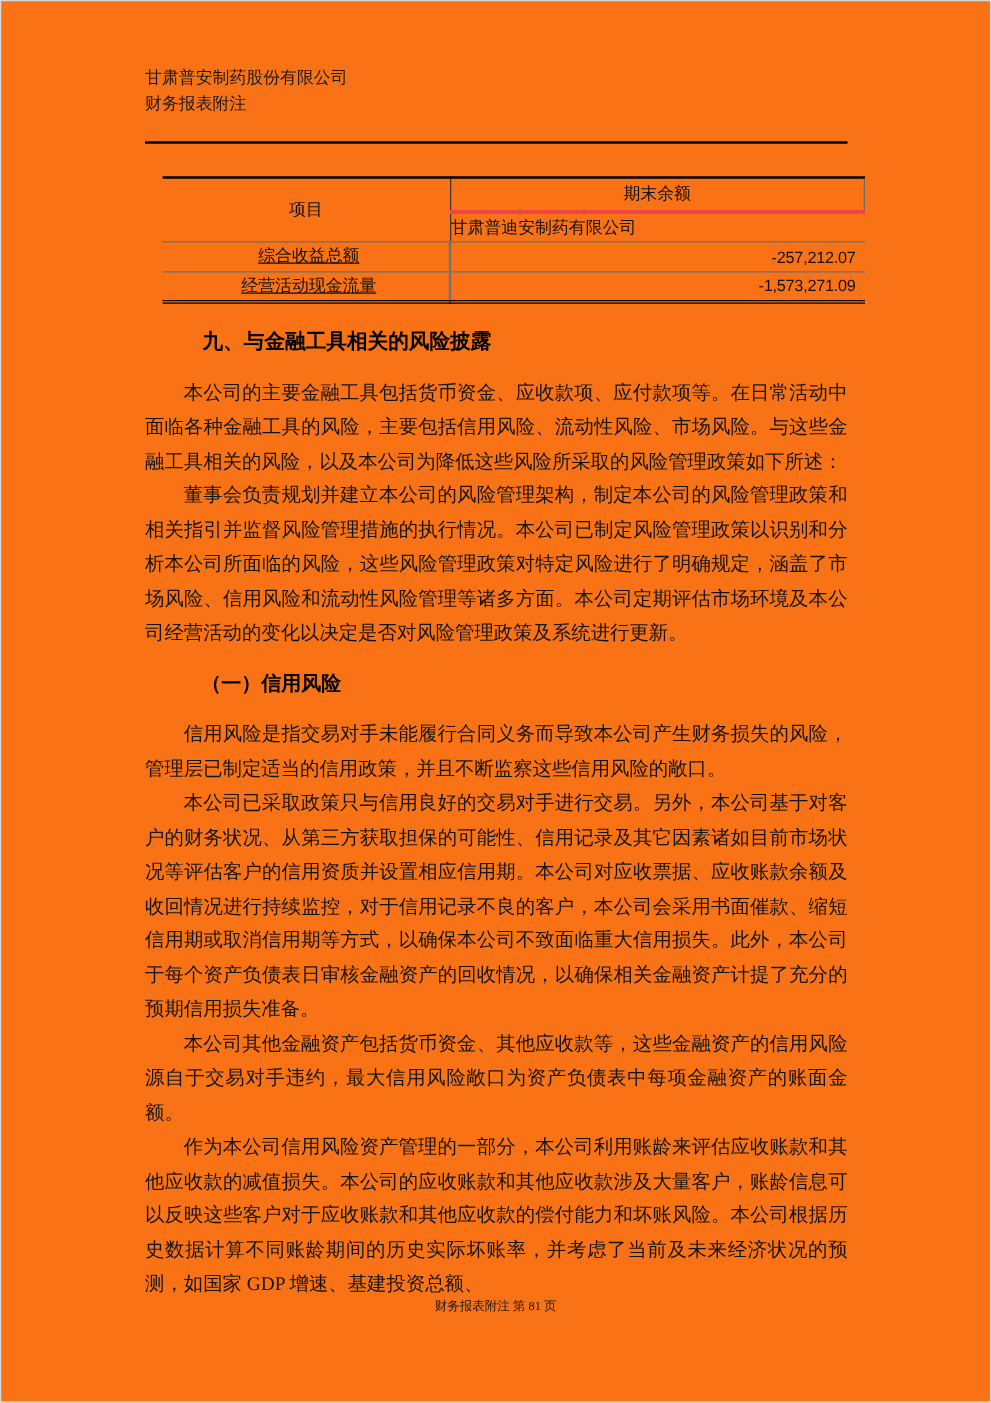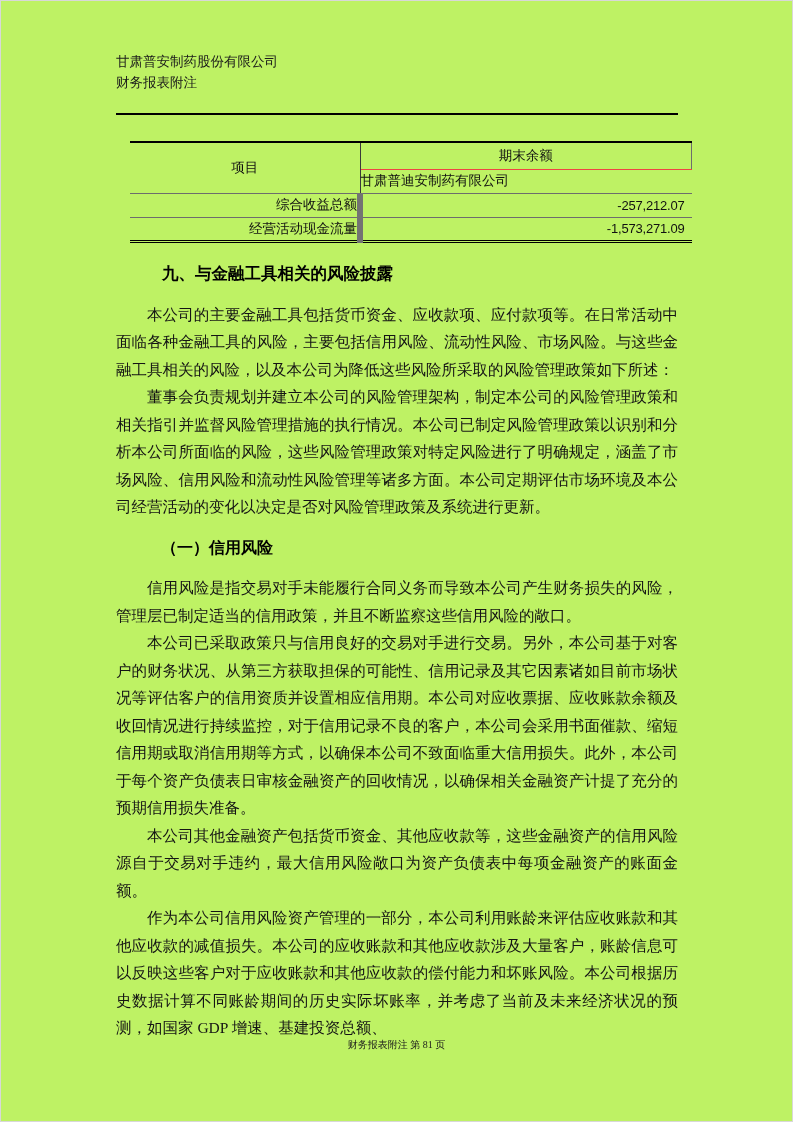--- a/index.html
+++ b/index.html
@@ -1,21 +1,21 @@
 <!DOCTYPE html>
 <html><head>
 <meta charset="utf-8">
 <style>
   * { margin: 0; padding: 0; box-sizing: border-box; }
   html, body { background: #ffffff; }
   .page {
     position: relative;
     width: 793px;
     height: 1122px;
-    background: #bef264;
+    background: #f97316;
     border: 1px solid #d8d8d8;
     overflow: hidden;
     color: #1c1c1c;
     font-family: "Liberation Serif", "DejaVu Serif", serif;
   }
   .doc-header {
     position: absolute;
     left: 115px;
     top: 50px;
     width: 562px;
@@ -45,35 +45,36 @@
   }
   table.fin-table td { vertical-align: middle; }
   td.c-item {
     width: 230px;
     text-align: center;
     border-right: 1px solid #3a3a3a;
   }
   td.c-group {
     height: 27px;
     text-align: center;
-    border-bottom: 1px solid #ef4444;
+    border-bottom: 3px solid #ef4444;
     border-right: 1px solid #6d6d6d;
   }
   td.c-sub {
     height: 24px;
     text-align: left;
   }
   tr.data-row td {
     border-top: 1px solid #6d6d6d;
     height: 24px;
   }
   td.r-item {
-    text-align: right;
+    text-align: center;
     padding-left: 5px;
-    border-right: 6px solid #737373;
+    border-right: 2px solid #737373;
+    text-decoration: underline;
   }
   td.r-val {
     text-align: right;
     padding-right: 7px;
     font-family: "Liberation Sans", "DejaVu Sans", sans-serif;
     font-size: 13px;
     letter-spacing: -0.2px;
   }
   .doc-body {
     position: absolute;

